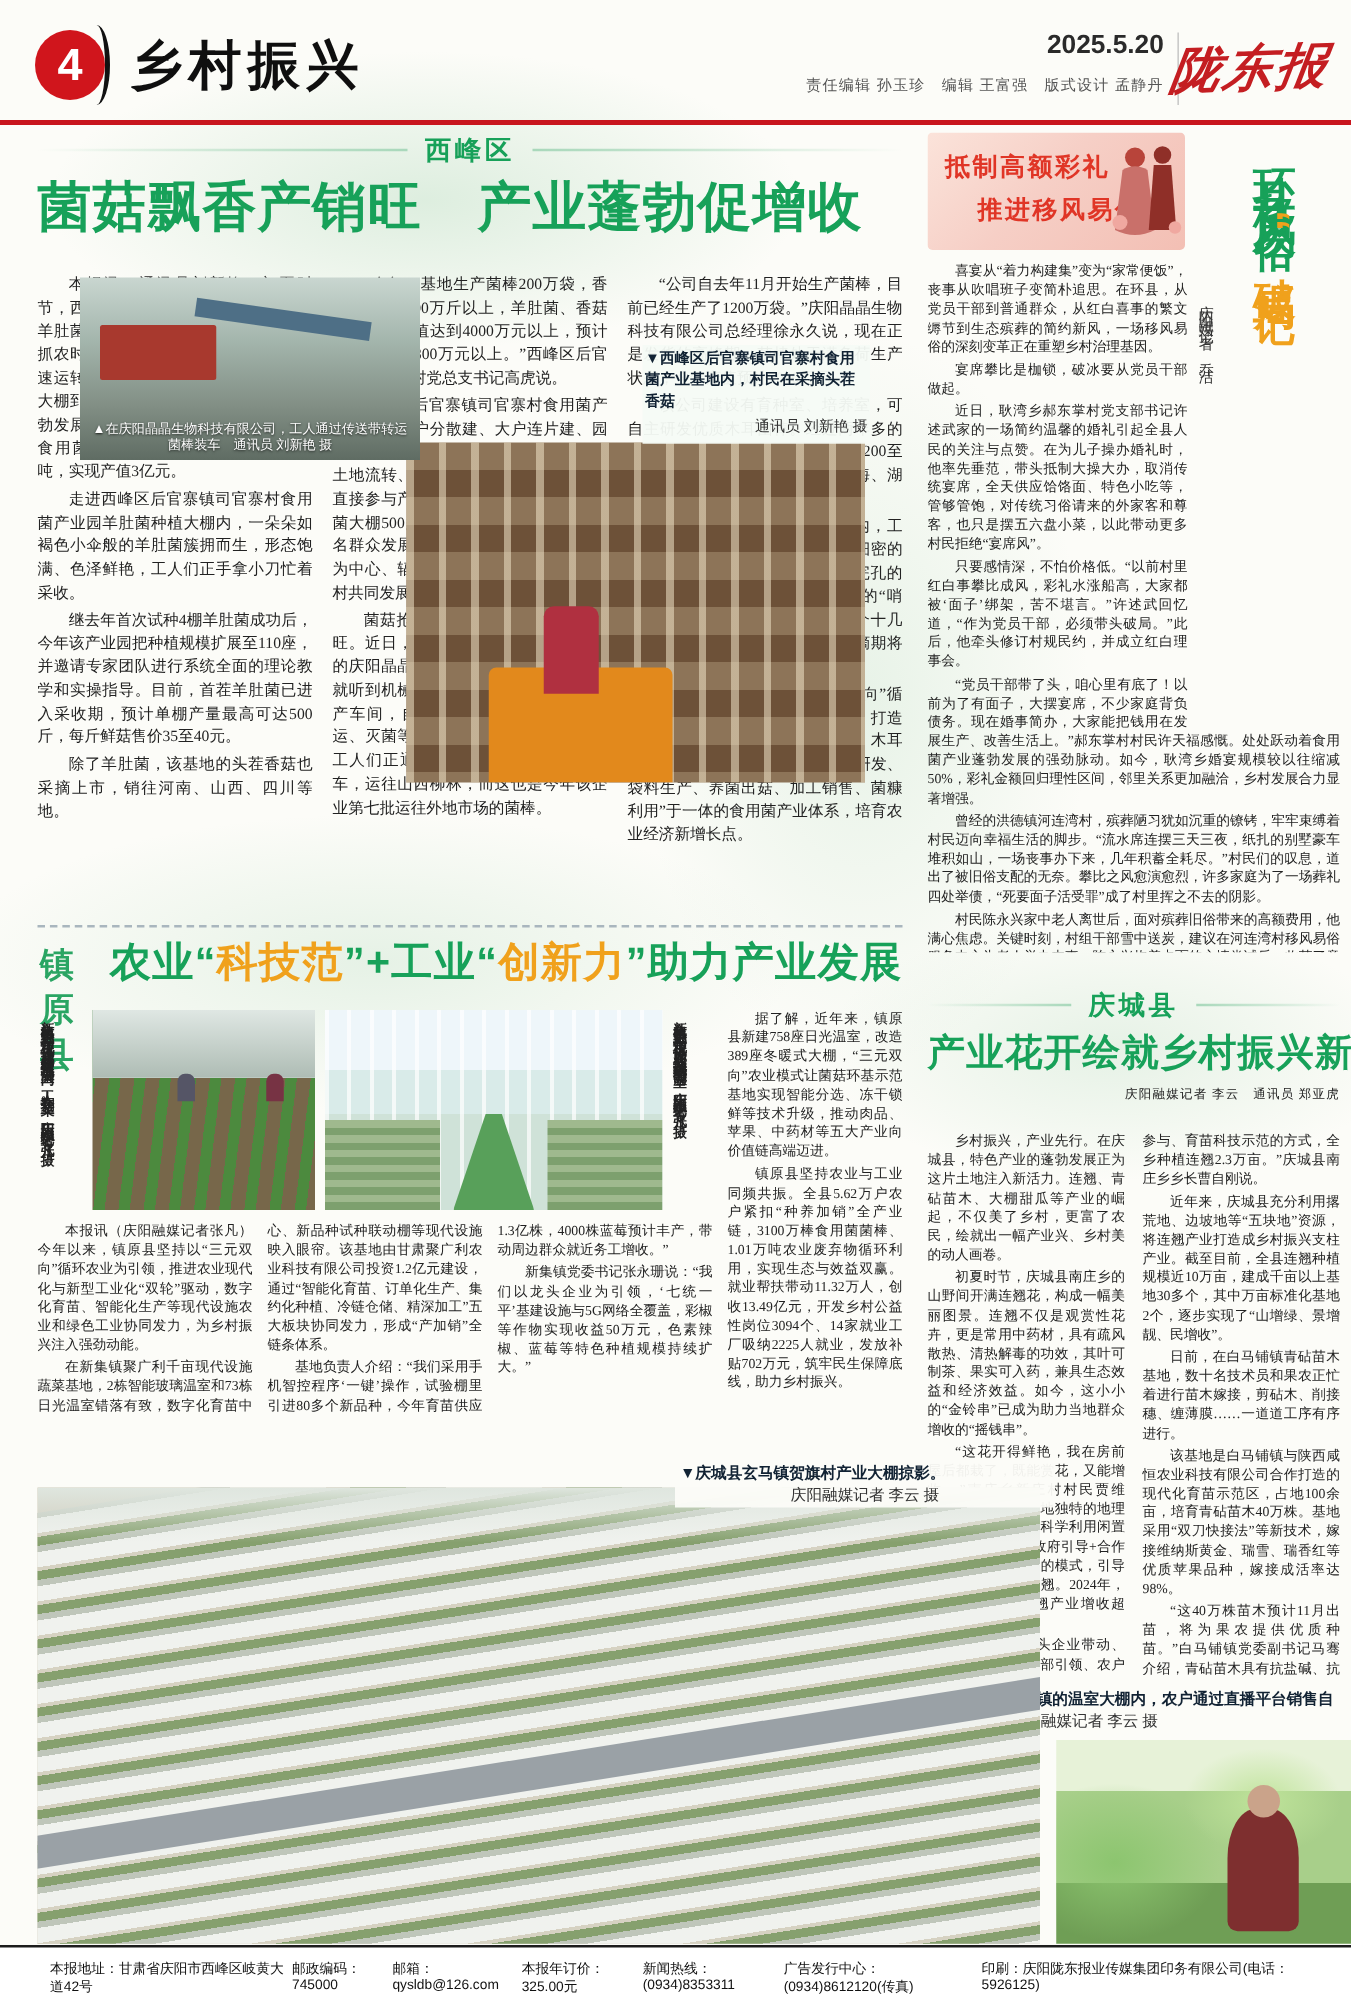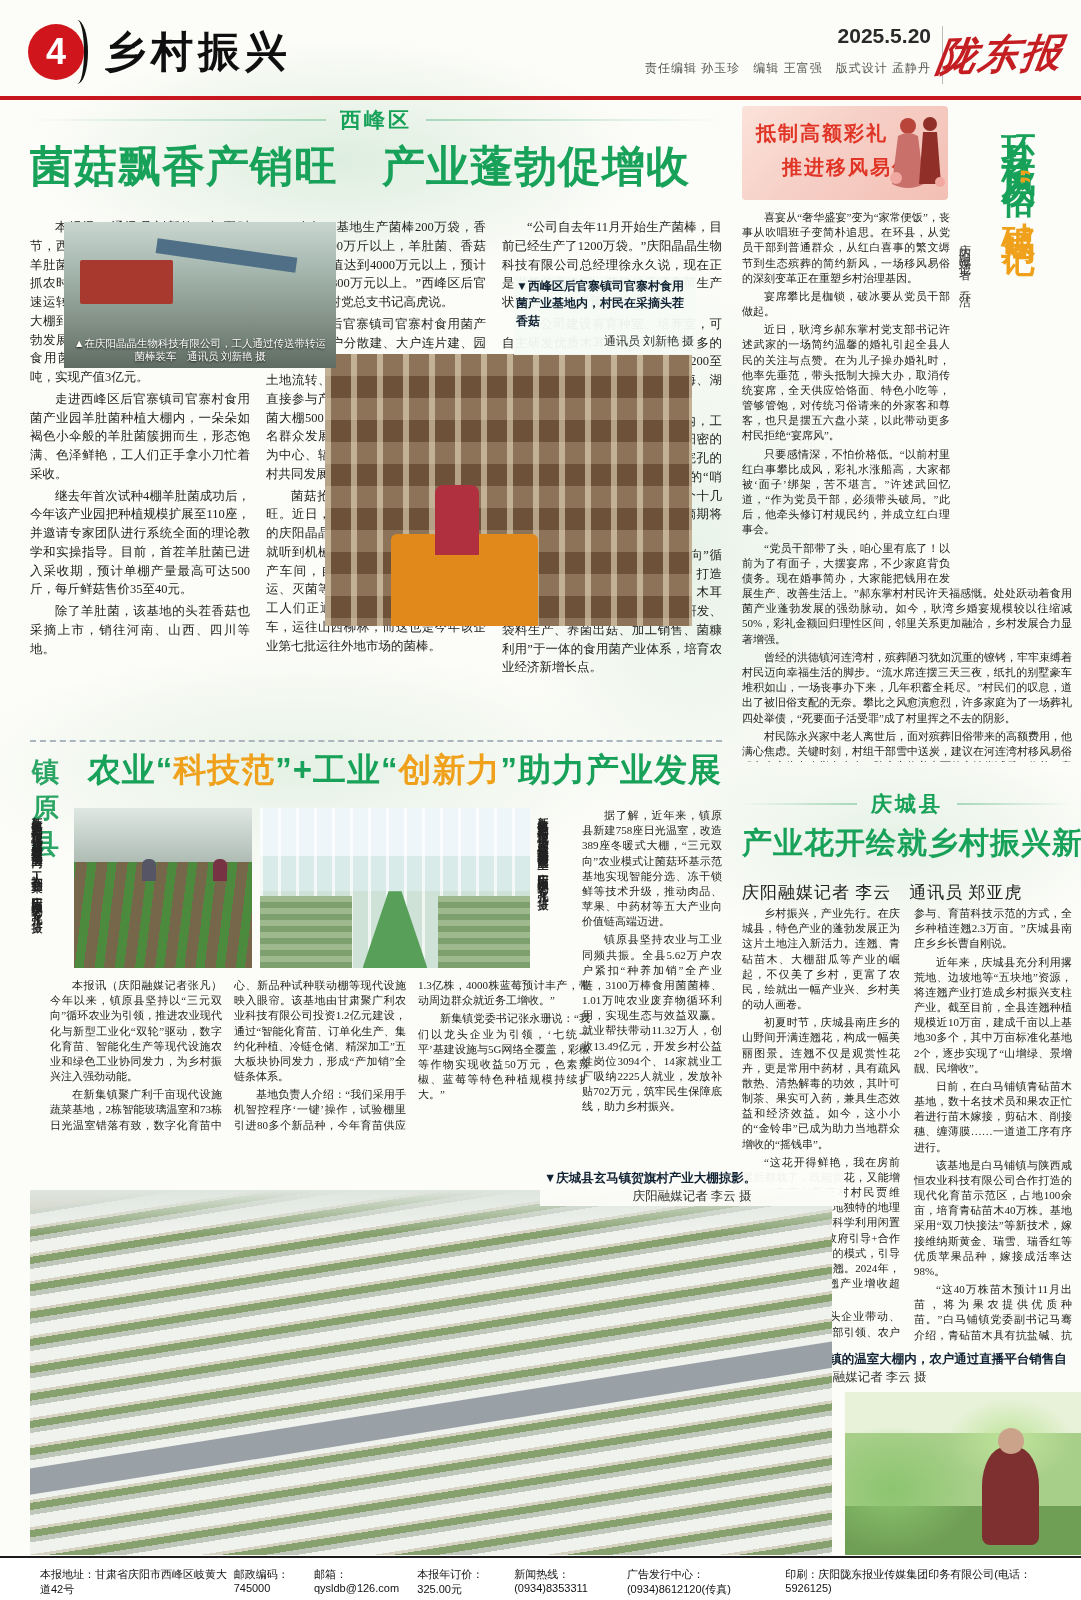--- a/index.html
+++ b/index.html
@@ -97,26 +97,26 @@
       repeating-linear-gradient(90deg,rgba(255,255,255,.7) 0 3px,rgba(0,0,0,0) 3px 18px),
       linear-gradient(180deg,#eef6fa 0 30%,#d9ebe9 30% 52%,#cfe2d8 52%);}
   #zy-photo2 .path{position:absolute;left:38%;top:52%;width:24%;height:48%;background:#58a05a;
     clip-path:polygon(40% 0,60% 0,100% 100%,0 100%);}
   #zy-photo2 .benchL,#zy-photo2 .benchR{position:absolute;top:55%;width:34%;height:45%;
     background:repeating-linear-gradient(180deg,#9fb98e 0 6px,#7da06e 6px 12px);}
   #zy-photo2 .benchL{left:0;} #zy-photo2 .benchR{right:0;}
   #zy-cap2{position:absolute;left:506px;top:60px;height:160px;}
   #zy-colB{position:absolute;left:552px;top:60px;width:140px;height:352px;overflow:hidden;font-size:11px;line-height:1.38;}
   #zy-main{position:absolute;left:0;top:230px;width:540px;height:184px;overflow:hidden;
-    column-count:3;column-gap:12px;font-size:11px;line-height:1.38;margin-left:20px;}
+    column-count:3;column-gap:12px;font-size:11px;line-height:1.38;}
   
   #qingcheng{position:absolute;left:742px;top:790px;width:330px;height:600px;}
   #qc-headline{margin-top:6px;text-align:center;font:900 30px/38px "Liberation Sans",sans-serif;
     color:#17a159;letter-spacing:1px;white-space:nowrap;}
-  #qc-byline{margin-top:19px;text-align:left;font-size:17px;color:#222;letter-spacing:1px;}
+  #qc-byline{margin-top:6px;text-align:right;font-size:10px;color:#222;letter-spacing:1px;}
   #qc-body{position:absolute;left:0;top:116px;width:330px;height:438px;overflow:hidden;
     column-count:2;column-gap:14px;font-size:11px;line-height:1.38;}
   #qc-cap{position:absolute;left:0;top:560px;width:330px;font-size:12.5px;}
   #qc-cap .credit{display:inline;}
   
   #aerial-cap{position:absolute;left:540px;top:1168px;width:296px;z-index:3;background:rgba(252,252,248,.95);
     font-size:12.5px;padding:1px 4px;}
   #aerial-cap .credit{display:block;text-align:center;}
   #aerial-photo{left:30px;top:1190px;width:802px;height:365px;background:#cfc9b8;}
   #aerial-photo .field{position:absolute;left:-12%;top:-12%;width:130%;height:130%;transform:rotate(-9deg);
@@ -201,21 +201,21 @@
         <circle cx="42" cy="12" r="7" fill="#8f2f28"></circle>
         <path d="M35 20 h14 l4 52 h-22 z" fill="#8f2f28"></path>
         <circle cx="8" cy="66" r="6" fill="#f0a8a0"></circle>
         <circle cx="52" cy="70" r="5" fill="#f0a8a0"></circle>
       </svg>
     </div>
     <div id="hx-headline"><span class="g">环县移风易俗</span><span class="o">“破局记”</span></div>
     <div id="hx-byline">庆阳融媒记者　乔洁</div>
     <div id="hx-body">
       <div class="hx-spacer"></div>
-    <p class="para">喜宴从“奢华盛宴”变为“家常便饭”，丧事从吹唱班子变简朴追思。在环县，从党员干部到普通群众，从红白喜事的繁文缛节到生态殡葬的简约新风，一场移风易俗的深刻变革正在重塑乡村治理基因。</p>
+    <p class="para">喜宴从“着力构建集”变为“家常便饭”，丧事从吹唱班子变简朴追思。在环县，从党员干部到普通群众，从红白喜事的繁文缛节到生态殡葬的简约新风，一场移风易俗的深刻变革正在重塑乡村治理基因。</p>
         <p class="para">宴席攀比是枷锁，破冰要从党员干部做起。</p>
         <p class="para">近日，耿湾乡郝东掌村党支部书记许述武家的一场简约温馨的婚礼引起全县人民的关注与点赞。在为儿子操办婚礼时，他率先垂范，带头抵制大操大办，取消传统宴席，全天供应饸饹面、特色小吃等，管够管饱，对传统习俗请来的外家客和尊客，也只是摆五六盘小菜，以此带动更多村民拒绝“宴席风”。</p>
         <p class="para">只要感情深，不怕价格低。“以前村里红白事攀比成风，彩礼水涨船高，大家都被‘面子’绑架，苦不堪言。”许述武回忆道，“作为党员干部，必须带头破局。”此后，他牵头修订村规民约，并成立红白理事会。</p>
         <p class="para">“党员干部带了头，咱心里有底了！以前为了有面子，大摆宴席，不少家庭背负债务。现在婚事简办，大家能把钱用在发展生产、改善生活上。”郝东掌村村民许天福感慨。处处跃动着食用菌产业蓬勃发展的强劲脉动。如今，耿湾乡婚宴规模较以往缩减50%，彩礼金额回归理性区间，邻里关系更加融洽，乡村发展合力显著增强。</p>
         <p class="para">曾经的洪德镇河连湾村，殡葬陋习犹如沉重的镣铐，牢牢束缚着村民迈向幸福生活的脚步。“流水席连摆三天三夜，纸扎的别墅豪车堆积如山，一场丧事办下来，几年积蓄全耗尽。”村民们的叹息，道出了被旧俗支配的无奈。攀比之风愈演愈烈，许多家庭为了一场葬礼四处举债，“死要面子活受罪”成了村里挥之不去的阴影。</p>
         <p class="para">村民陈永兴家中老人离世后，面对殡葬旧俗带来的高额费用，他满心焦虑。关键时刻，村组干部雪中送炭，建议在河连湾村移风易俗服务中心为老人举办丧事。陈永兴抱着忐忑的心情尝试后，收获了意外之喜——宽敞整洁的宴会大厅免费使用，红白理事会全程贴心操办，简约而不失庄重的流程赢得了亲友们的一致认可。事后，他感慨地说：“起初我心里直打鼓，觉得这事儿不靠谱。但看到干净敞亮的场地、理事会会员忙前忙后的身影，还有客人满意的笑容，我这颗悬着的心才彻底放下。这次丧事没请乐队、没雇餐车，也没摆高档烟酒，既省事又省钱，真好！”</p>
       </div>
   </div>
 
   <div id="zhenyuan">

